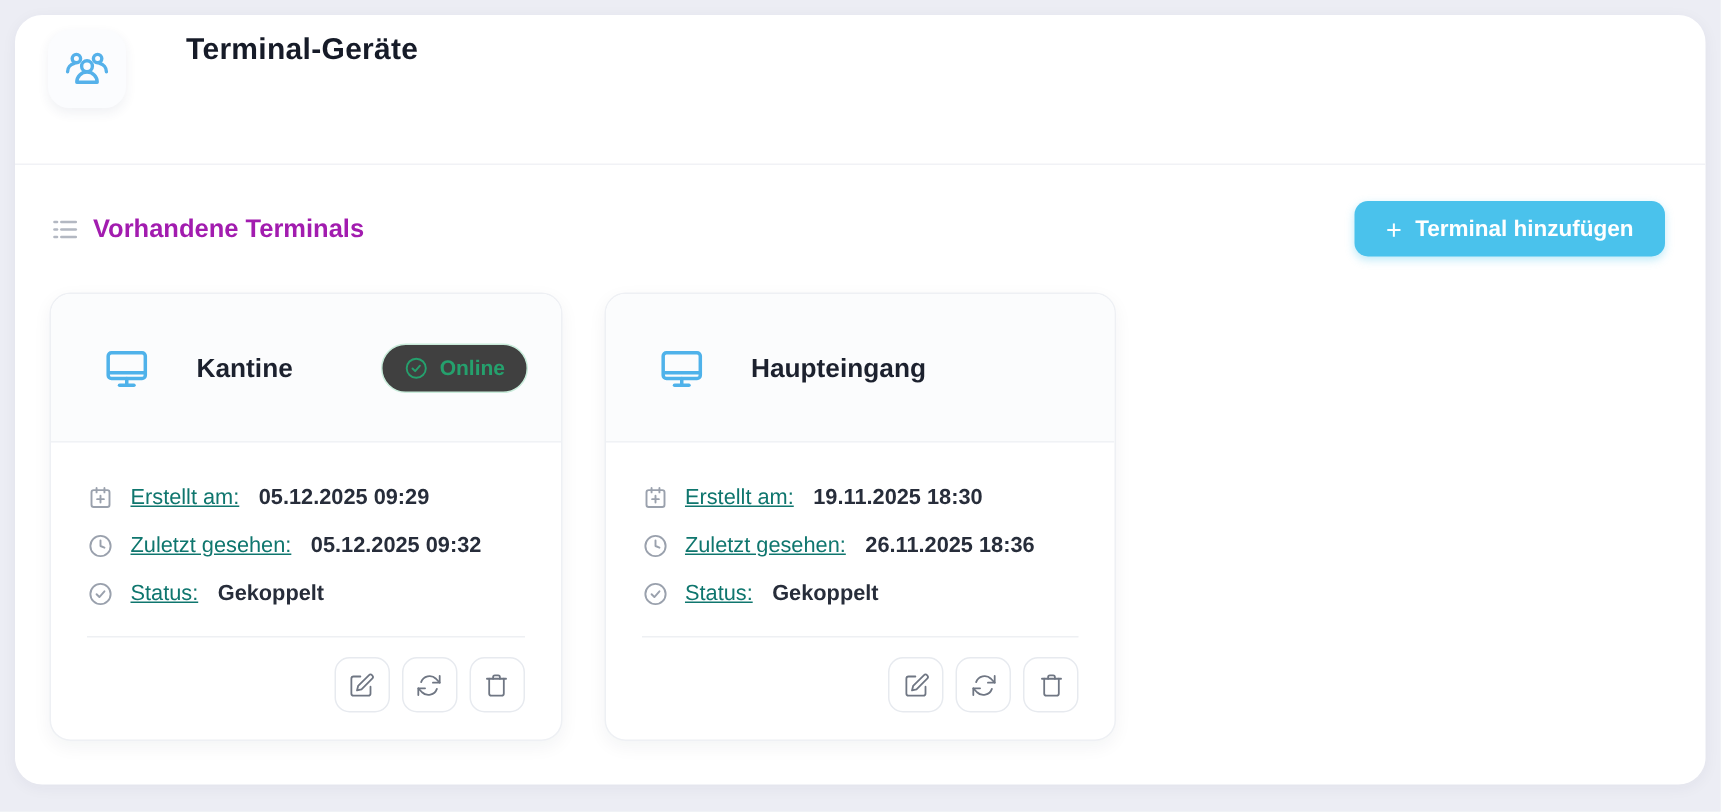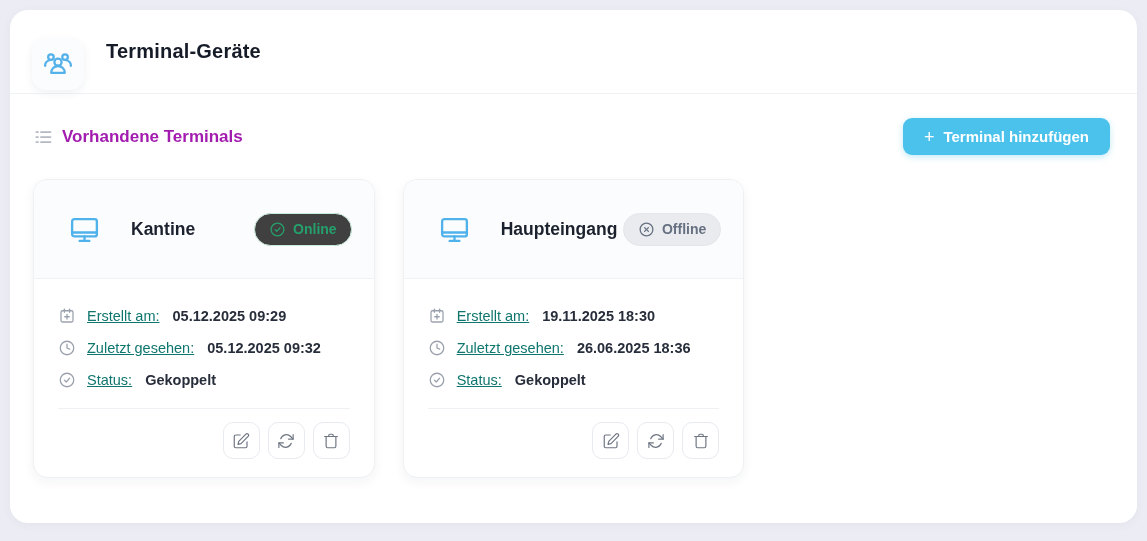--- a/index.html
+++ b/index.html
@@ -14,23 +14,23 @@
     left: 10px; top: 10px;
     width: 1127px; height: 513px;
     background: #ffffff;
     border-radius: 18px;
     box-shadow: 0 2px 10px rgba(30,45,70,0.05);
   }
   
   .page-header {
     display: flex;
     align-items: flex-start;
-    padding: 28px 32px 0 22px;
-    gap: 22px;
-    height: 84px;
+    padding: 10px 32px 0 22px;
+    gap: 40px;
+    height: 100px;
     border-bottom: 1px solid #f1f2f6;
   }
   .icon-box {
     width: 52px; height: 52px;
     border-radius: 14px;
     background: #fbfcfe;
     box-shadow: 0 3px 8px rgba(40,60,95,0.07);
     display: flex; align-items: center; justify-content: center;
     flex: 0 0 auto;
   }
@@ -260,30 +260,20 @@
       <div class="card-header">
         <span>
           <svg width="33" height="33" viewBox="0 0 24 24" fill="none" stroke="#4fb2ea" stroke-width="1.7" stroke-linecap="round" stroke-linejoin="round">
             <rect x="3" y="4.5" width="18" height="12.5" rx="1.6"></rect>
             <line x1="3.4" y1="14.2" x2="20.6" y2="14.2"></line>
             <line x1="12" y1="17" x2="12" y2="20"></line>
             <line x1="8.5" y1="20.3" x2="15.5" y2="20.3"></line>
           </svg>
         </span>
         <span class="card-name">Haupteingang</span>
-        <span class="badge offline">
-          <span>
-            <svg width="17" height="17" viewBox="0 0 24 24" fill="none" stroke="#667080" stroke-width="1.8" stroke-linecap="round" stroke-linejoin="round">
-              <circle cx="12" cy="12" r="9"></circle>
-                <line x1="9.3" y1="9.3" x2="14.7" y2="14.7"></line>
-                <line x1="14.7" y1="9.3" x2="9.3" y2="14.7"></line>
-            </svg>
-          </span>
-          <span>Offline</span>
-        </span>
       </div>
       <div class="card-body">
         <div class="detail-row">
           <span>
             <svg width="18" height="18" viewBox="0 0 24 24" fill="none" stroke="#9aa1ad" stroke-width="1.7" stroke-linecap="round" stroke-linejoin="round">
               <rect x="4" y="5" width="16" height="15" rx="2"></rect>
               <line x1="8.5" y1="3" x2="8.5" y2="7"></line>
                 <line x1="15.5" y1="3" x2="15.5" y2="7"></line>
               <line x1="12" y1="10" x2="12" y2="16"></line>
                 <line x1="9" y1="13" x2="15" y2="13"></line>
@@ -293,21 +283,21 @@
           <span class="detail-value">19.11.2025 18:30</span>
         </div>
         <div class="detail-row">
           <span>
             <svg width="18" height="18" viewBox="0 0 24 24" fill="none" stroke="#9aa1ad" stroke-width="1.7" stroke-linecap="round" stroke-linejoin="round">
               <circle cx="12" cy="12" r="9"></circle>
                 <polyline points="12 7 12 12 15.5 13.5"></polyline>
             </svg>
           </span>
           <span class="detail-label">Zuletzt gesehen:</span>
-          <span class="detail-value">26.06.2025 18:36</span>
+          <span class="detail-value">26.11.2025 18:36</span>
         </div>
         <div class="detail-row">
           <span>
             <svg width="18" height="18" viewBox="0 0 24 24" fill="none" stroke="#9aa1ad" stroke-width="1.7" stroke-linecap="round" stroke-linejoin="round">
               <circle cx="12" cy="12" r="9"></circle>
                 <polyline points="8.5 12.2 11 14.7 15.5 9.6"></polyline>
             </svg>
           </span>
           <span class="detail-label">Status:</span>
           <span class="detail-value">Gekoppelt</span>

